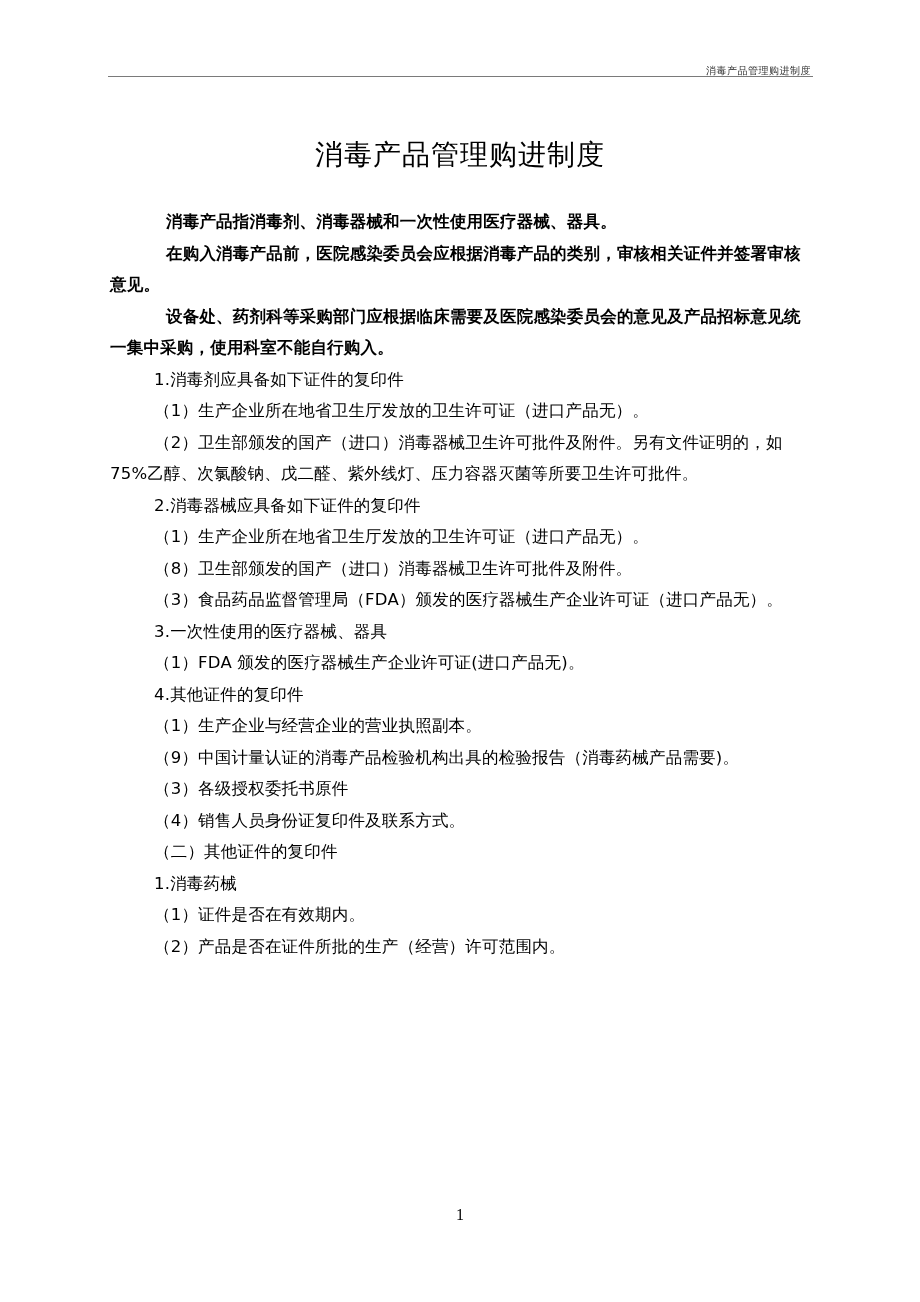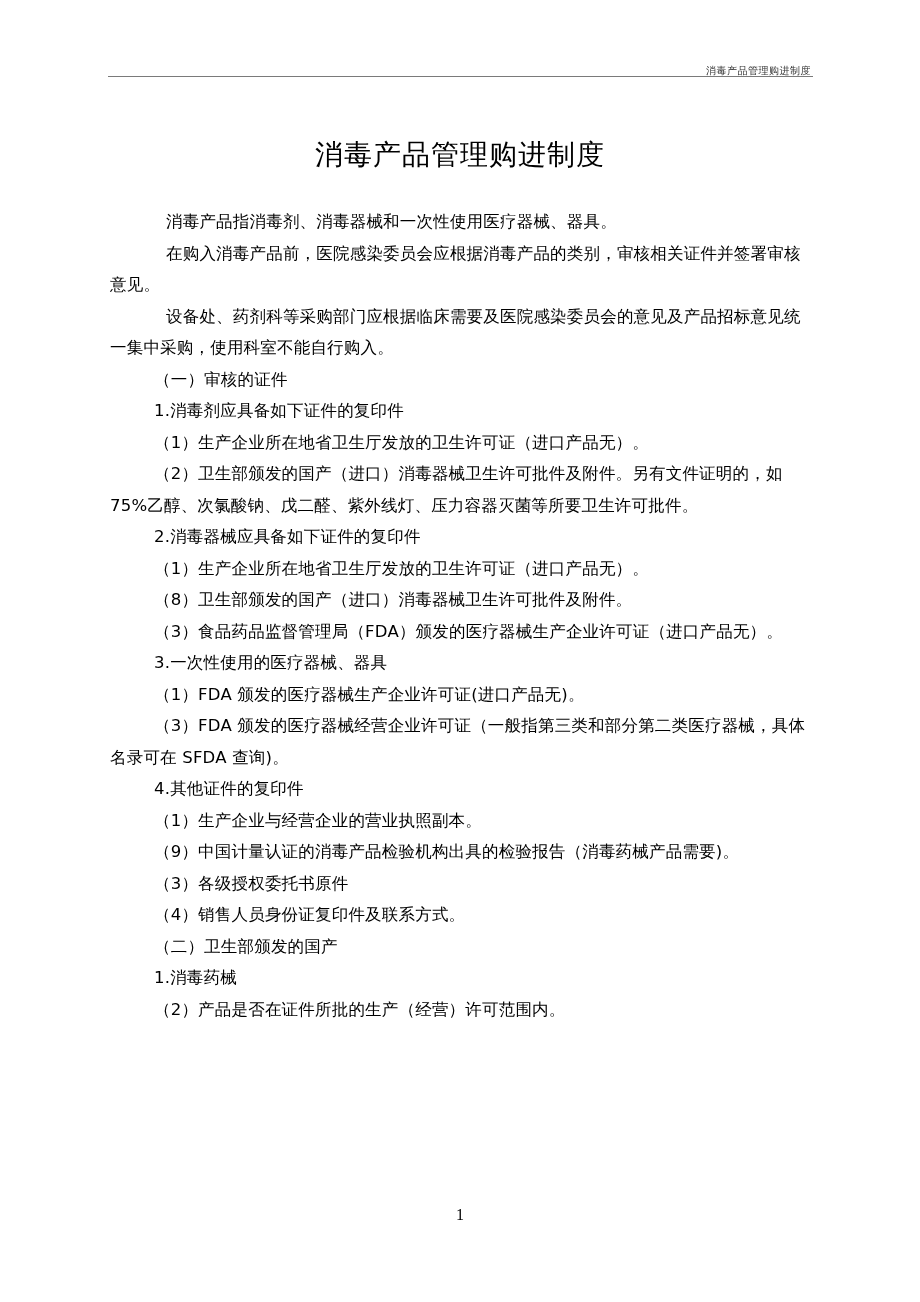--- a/index.html
+++ b/index.html
@@ -7,52 +7,51 @@
          font-family: "DejaVu Sans", "Liberation Sans", sans-serif; color: #000; }
   .header { position: absolute; left: 108px; top: 64px; width: 705px; height: 12px;
             border-bottom: 1.5px solid #7a7a7a; }
   .header-text { position: absolute; right: 2px; top: 0px; font-size: 10px; color: #333;
                  font-family: "DejaVu Serif", "Liberation Serif", serif; letter-spacing: 0.5px; }
   .title { position: absolute; left: 0; width: 920px; top: 136px; text-align: center;
            font-size: 28px; font-weight: normal; letter-spacing: 1px; }
   .body { position: absolute; left: 110px; top: 206px; width: 706px; font-size: 16.5px;
           line-height: 31.5px; letter-spacing: 0.2px; }
   .p { margin: 0; }
-  .ind4 { text-indent: 56px; }
+  .ind4 { text-indent: 56px; font-weight: bold; }
   .ind3 { text-indent: 44px; }
   .page-no { position: absolute; left: 0; width: 920px; top: 1206px; text-align: center;
              font-size: 16px; font-family: "Liberation Serif", "DejaVu Serif", serif; }
 </style>
 </head>
 <body>
 
 <div class="header">
   <span class="header-text">消毒产品管理购进制度</span>
 </div>
 
 <div class="title">消毒产品管理购进制度</div>
 
 <div class="body">
   <p class="p ind4">消毒产品指消毒剂、消毒器械和一次性使用医疗器械、器具。</p>
   <p class="p ind4">在购入消毒产品前，医院感染委员会应根据消毒产品的类别，审核相关证件并签署审核意见。</p>
   <p class="p ind4">设备处、药剂科等采购部门应根据临床需要及医院感染委员会的意见及产品招标意见统一集中采购，使用科室不能自行购入。</p>
-  <p class="p ind3">（一）审核的证件</p>
   <p class="p ind3">1.消毒剂应具备如下证件的复印件</p>
   <p class="p ind3">（1）生产企业所在地省卫生厅发放的卫生许可证（进口产品无）。</p>
   <p class="p ind3">（2）卫生部颁发的国产（进口）消毒器械卫生许可批件及附件。另有文件证明的，如 75%乙醇、次氯酸钠、戊二醛、紫外线灯、压力容器灭菌等所要卫生许可批件。</p>
   <p class="p ind3">2.消毒器械应具备如下证件的复印件</p>
   <p class="p ind3">（1）生产企业所在地省卫生厅发放的卫生许可证（进口产品无）。</p>
   <p class="p ind3">（8）卫生部颁发的国产（进口）消毒器械卫生许可批件及附件。</p>
   <p class="p ind3">（3）食品药品监督管理局（FDA）颁发的医疗器械生产企业许可证（进口产品无）。</p>
   <p class="p ind3">3.一次性使用的医疗器械、器具</p>
   <p class="p ind3">（1）FDA 颁发的医疗器械生产企业许可证(进口产品无)。</p>
-  <p class="p ind3">（3）FDA 颁发的医疗器械经营企业许可证（一般指第三类和部分第二类医疗器械，具体名录可在 SFDA 查询)。</p>
   <p class="p ind3">4.其他证件的复印件</p>
   <p class="p ind3">（1）生产企业与经营企业的营业执照副本。</p>
   <p class="p ind3">（9）中国计量认证的消毒产品检验机构出具的检验报告（消毒药械产品需要)。</p>
   <p class="p ind3">（3）各级授权委托书原件</p>
   <p class="p ind3">（4）销售人员身份证复印件及联系方式。</p>
-  <p class="p ind3">（二）卫生部颁发的国产</p>
+  <p class="p ind3">（二）其他证件的复印件</p>
   <p class="p ind3">1.消毒药械</p>
+  <p class="p ind3">（1）证件是否在有效期内。</p>
   <p class="p ind3">（2）产品是否在证件所批的生产（经营）许可范围内。</p>
 </div>
 
 <div class="page-no">1</div>
 
 </body></html>

